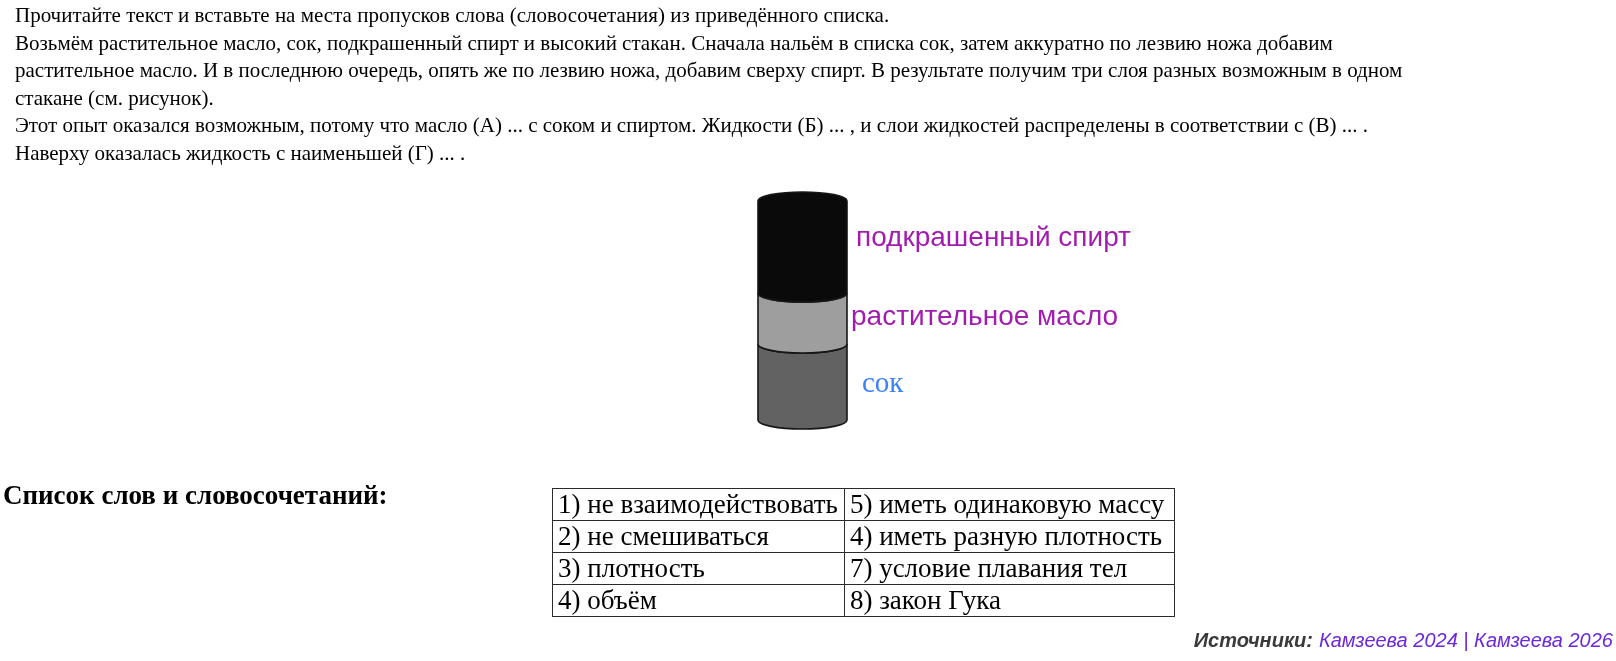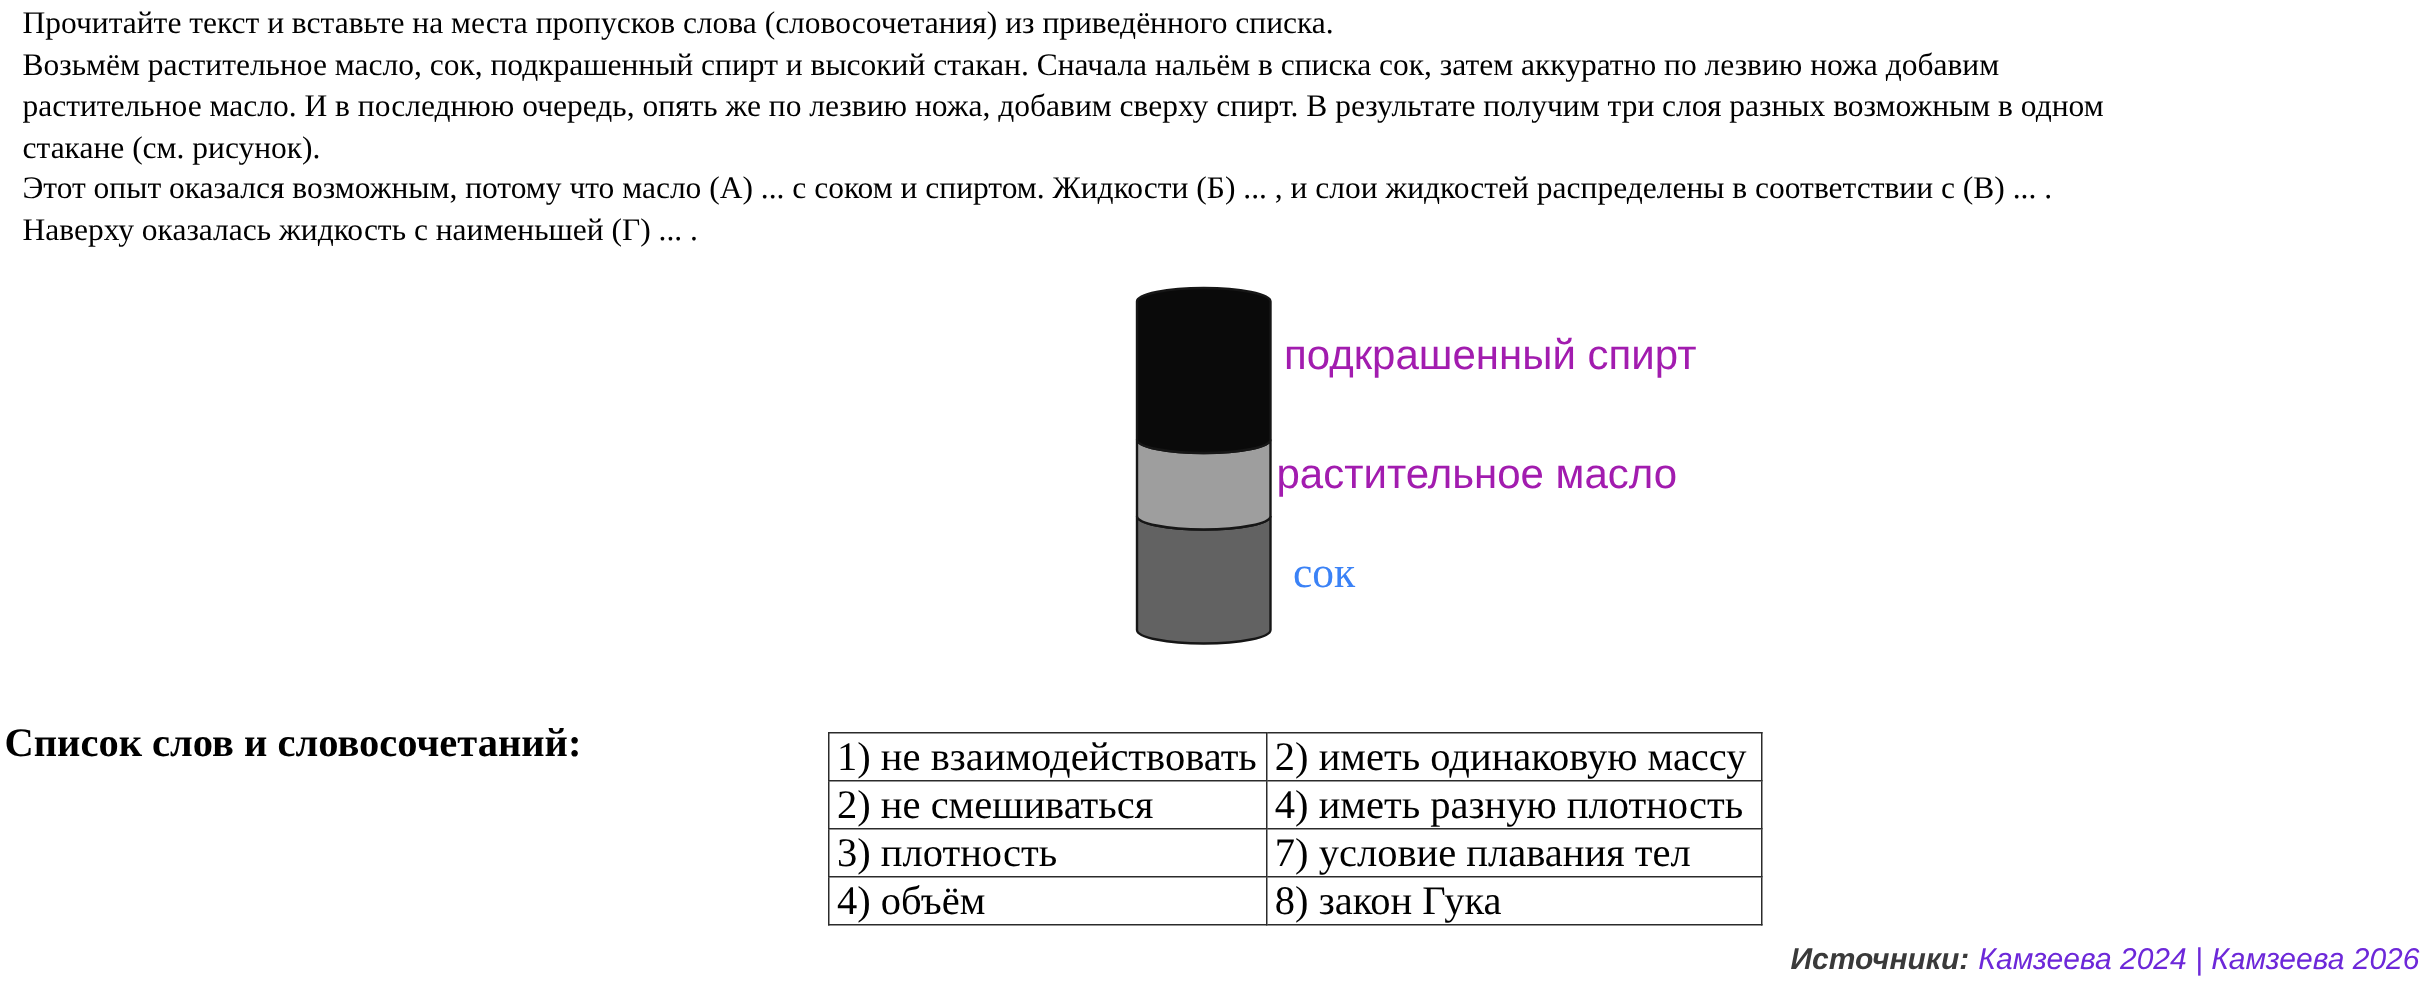--- a/index.html
+++ b/index.html
@@ -113,21 +113,21 @@
   <div class="layer-label label-spirit">подкрашенный спирт</div>
   <div class="layer-label label-oil">растительное масло</div>
   <div class="layer-label label-juice">сок</div>
 
   <div class="word-list-heading">Список слов и словосочетаний:</div>
 
   <table class="word-table">
     <tbody>
       <tr>
         <td class="col-left">1) не взаимодействовать</td>
-        <td class="col-right">2) иметь одинаковую массу</td>
+        <td class="col-right">5) иметь одинаковую массу</td>
       </tr>
       <tr>
         <td class="col-left">2) не смешиваться</td>
         <td class="col-right">4) иметь разную плотность</td>
       </tr>
       <tr>
         <td class="col-left">3) плотность</td>
         <td class="col-right">7) условие плавания тел</td>
       </tr>
       <tr>

